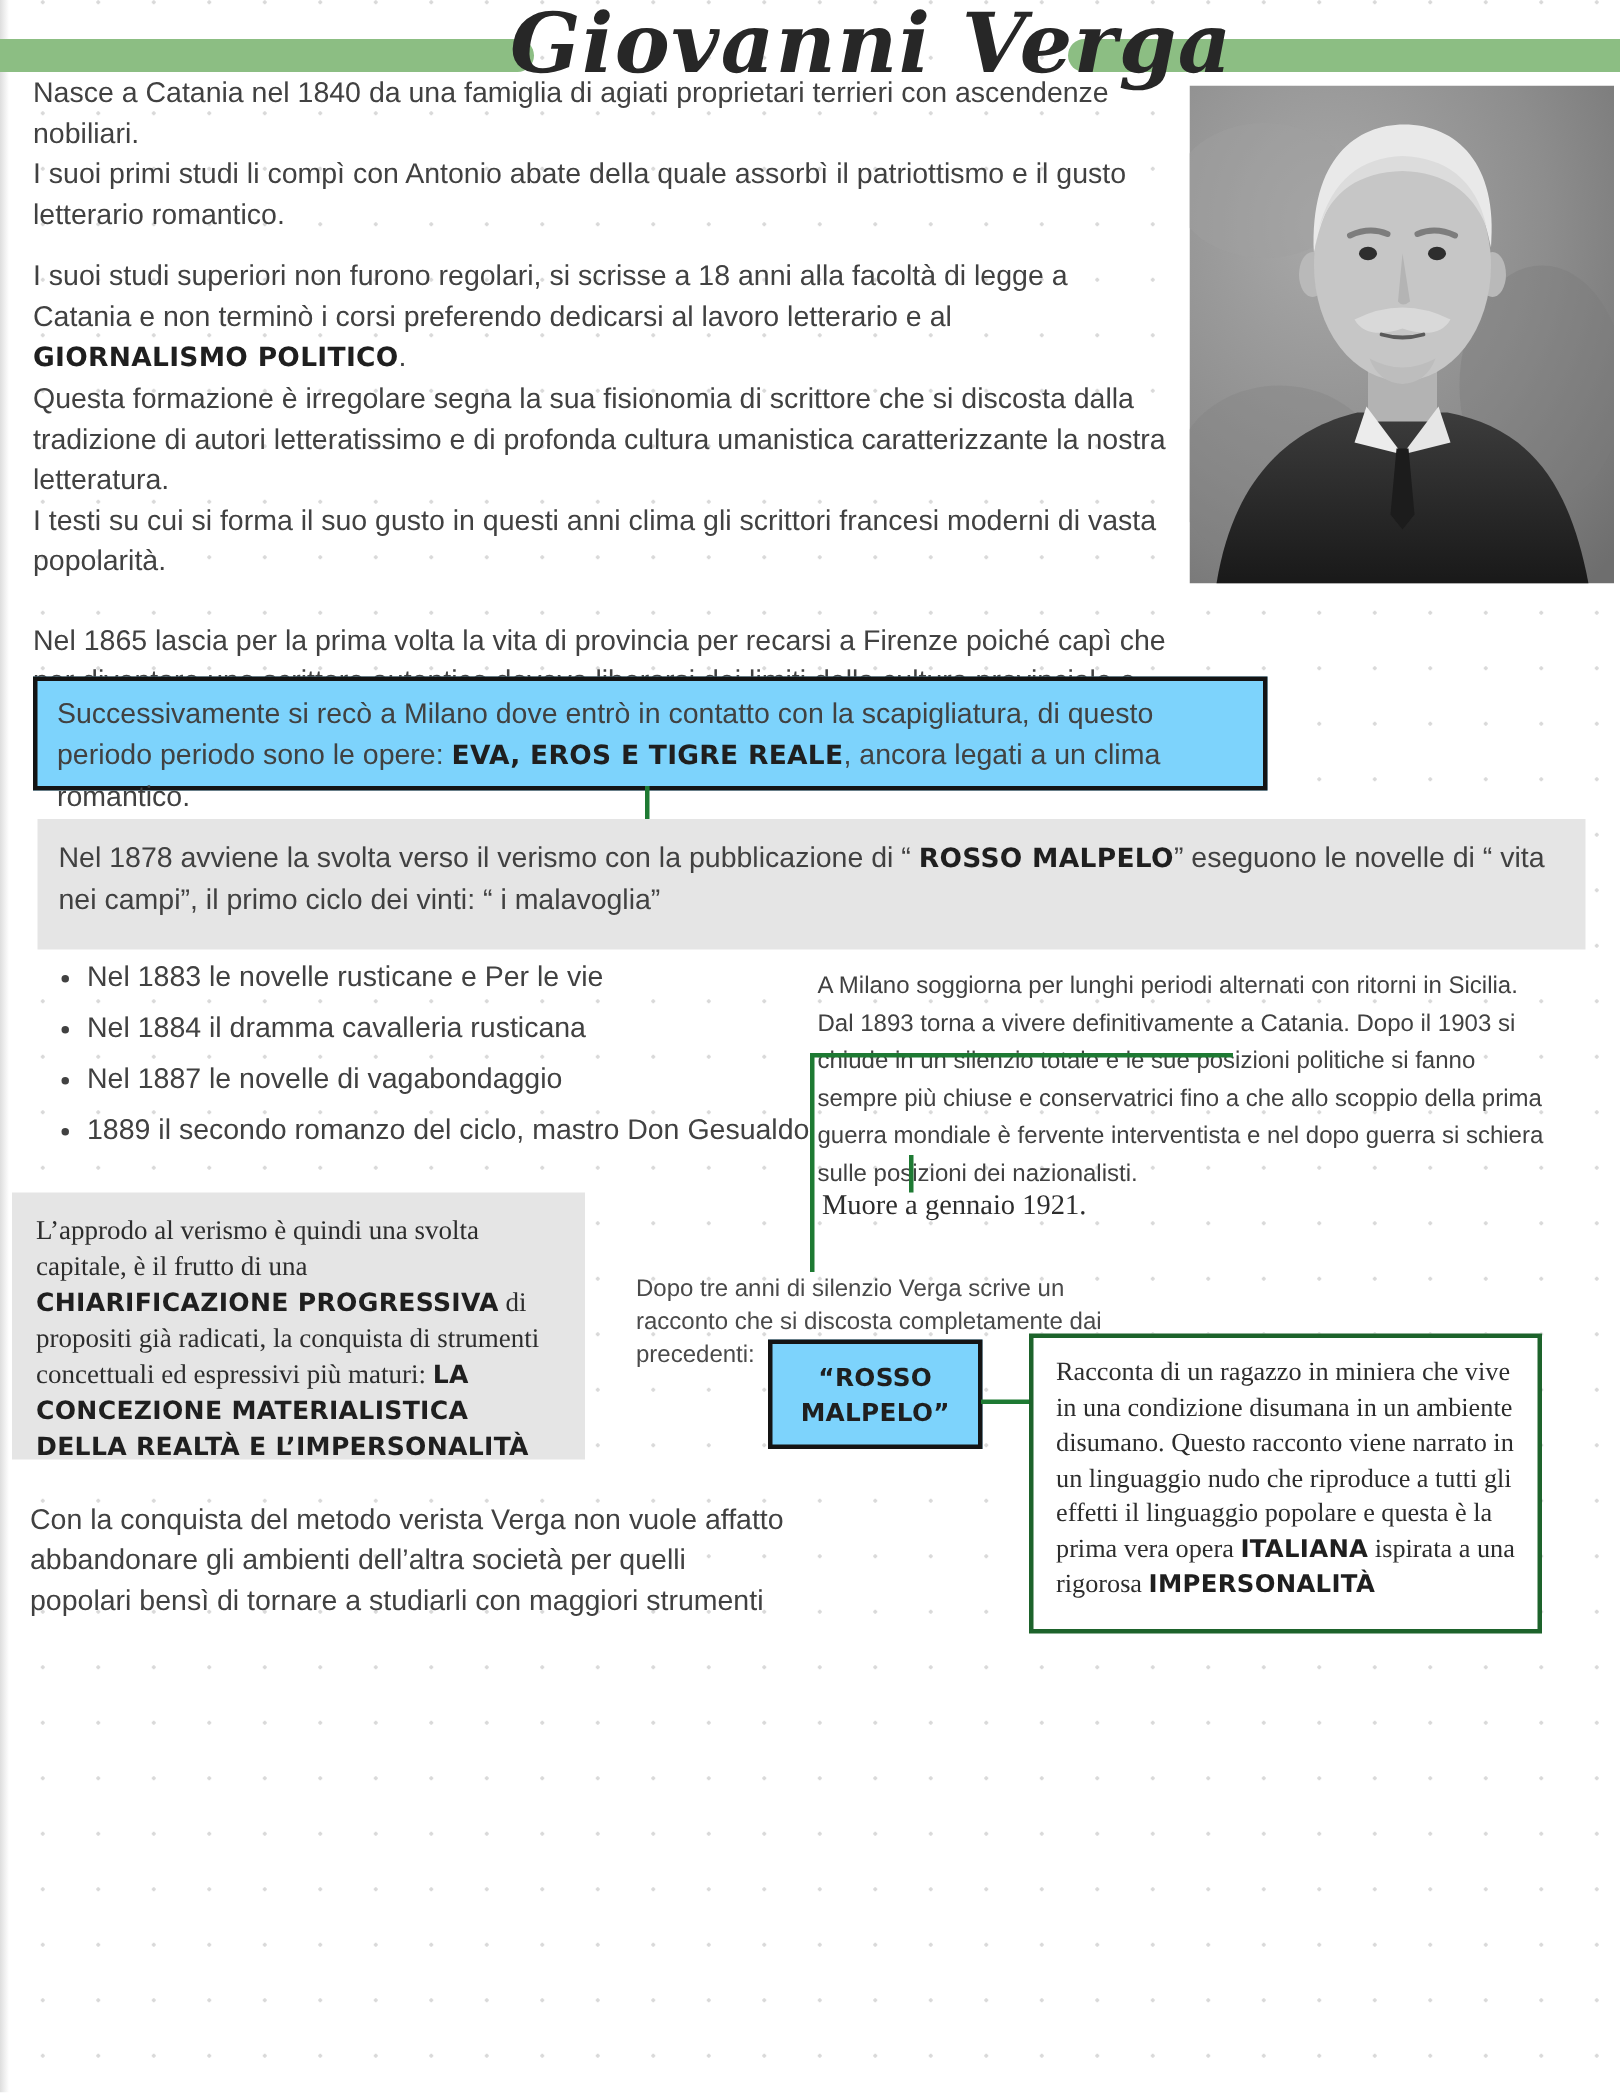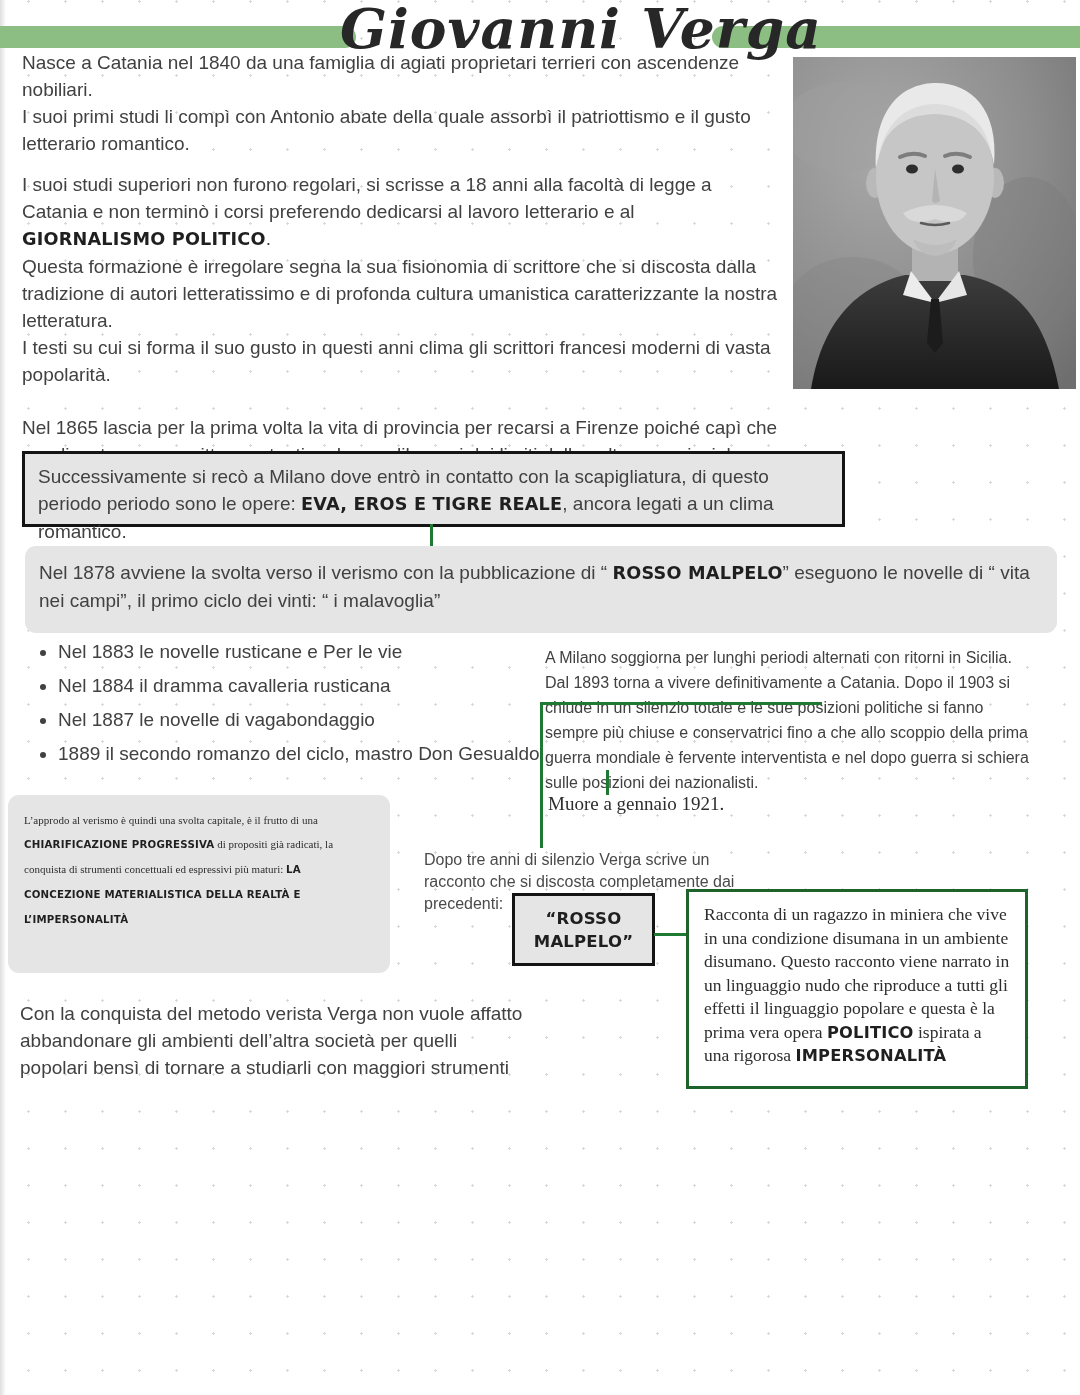--- a/index.html
+++ b/index.html
@@ -20,22 +20,22 @@
   .serif{font-family:"Liberation Serif","DejaVu Serif",serif;color:#2d2d2d;}
   .title{
     font-family:"DejaVu Serif",serif;font-style:italic;font-weight:700;
     font-size:55px;color:#272727;letter-spacing:1px;white-space:nowrap;
     text-align:center;
   }
   .greenbar{background:#8cbe83;height:22px;}
   .bar-left{left:0;top:26px;width:356px;border-radius:0 11px 11px 0;}
   .bar-right{left:712px;top:26px;width:368px;border-radius:11px 0 0 11px;}
   .gline{background:#1e7a33;}
-  .graybox-dark{background:#e5e5e5;border:3px solid #141414;box-sizing:border-box;}
-  .graybox-light{background:#e5e5e5;border-radius:11px;box-sizing:border-box;}
+  .graybox-dark{background:#7dd3fc;border:3px solid #141414;box-sizing:border-box;}
+  .graybox-light{background:#e5e5e5;border-radius:0;box-sizing:border-box;}
   .greenbox{background:#ffffff;border:3px solid #1d632b;box-sizing:border-box;}
   ul.works{margin:0;padding-left:38px;}
   ul.works li{margin-bottom:7px;}
   .page-edge{left:0;top:0;width:6px;height:1395px;
     background:linear-gradient(to right,#dedede,rgba(255,255,255,0));}
 </style>
 </head>
 <body>
 
 <div class="abs page-edge"></div>
@@ -127,29 +127,29 @@
 </ul>
 
 <div class="abs sans" style="left:545px;top:645px;width:492px;font-size:16px;line-height:25px;">A Milano soggiorna per lunghi periodi alternati con ritorni in Sicilia. Dal 1893 torna a vivere definitivamente a Catania. Dopo il 1903 si chiude in un silenzio totale e le sue posizioni politiche si fanno sempre più chiuse e conservatrici fino a che allo scoppio della prima guerra mondiale è fervente interventista e nel dopo guerra si schiera sulle posizioni dei nazionalisti.</div>
 
 <div class="abs gline" style="left:540px;top:702px;width:282px;height:3px;"></div>
 <div class="abs gline" style="left:540px;top:702px;width:3px;height:146px;"></div>
 <div class="abs gline" style="left:606px;top:770px;width:3px;height:25px;"></div>
 
 <div class="abs serif" style="left:548px;top:793px;font-size:19px;">Muore a gennaio 1921.</div>
 
-<div class="abs graybox-light serif" style="left:8px;top:795px;width:382px;height:178px;padding:13px 16px;font-size:11px;line-height:24px;">
+<div class="abs graybox-light serif" style="left:8px;top:795px;width:382px;height:178px;padding:13px 16px;font-size:18px;line-height:24px;">
   <span>L’approdo al verismo è quindi una svolta capitale, è il frutto di una </span><span class="caps">CHIARIFICAZIONE PROGRESSIVA</span><span> di propositi già radicati, la conquista di strumenti concettuali ed espressivi più maturi: </span><span class="caps">LA CONCEZIONE MATERIALISTICA DELLA REALTÀ E L’IMPERSONALITÀ</span>
 </div>
 
 <div class="abs sans" style="left:424px;top:849px;width:330px;font-size:16px;line-height:22px;color:#4a4a4a;">Dopo tre anni di silenzio Verga scrive un racconto che si discosta completamente dai precedenti:</div>
 
 <div class="abs graybox-dark" style="left:512px;top:893px;width:143px;height:73px;display:flex;align-items:center;justify-content:center;text-align:center;">
   <span class="caps" style="font-size:16.5px;line-height:23px;">“ROSSO MALPELO”</span>
 </div>
 
 <div class="abs gline" style="left:654px;top:933px;width:36px;height:3px;"></div>
 
 <div class="abs greenbox serif" style="left:686px;top:889px;width:342px;height:200px;padding:11px 15px;font-size:17.5px;line-height:23.5px;">
-  <span>Racconta di un ragazzo in miniera che vive in una condizione disumana in un ambiente disumano. Questo racconto viene narrato in un linguaggio nudo che riproduce a tutti gli effetti il linguaggio popolare e questa è la prima vera opera </span><span class="caps">POLITICO</span><span> ispirata a una rigorosa </span><span class="caps">IMPERSONALITÀ</span>
+  <span>Racconta di un ragazzo in miniera che vive in una condizione disumana in un ambiente disumano. Questo racconto viene narrato in un linguaggio nudo che riproduce a tutti gli effetti il linguaggio popolare e questa è la prima vera opera </span><span class="caps">ITALIANA</span><span> ispirata a una rigorosa </span><span class="caps">IMPERSONALITÀ</span>
 </div>
 
 <div class="abs sans" style="left:20px;top:1000px;width:505px;">Con la conquista del metodo verista Verga non vuole affatto abbandonare gli ambienti dell’altra società per quelli popolari bensì di tornare a studiarli con maggiori strumenti</div>
 
 </body></html>

